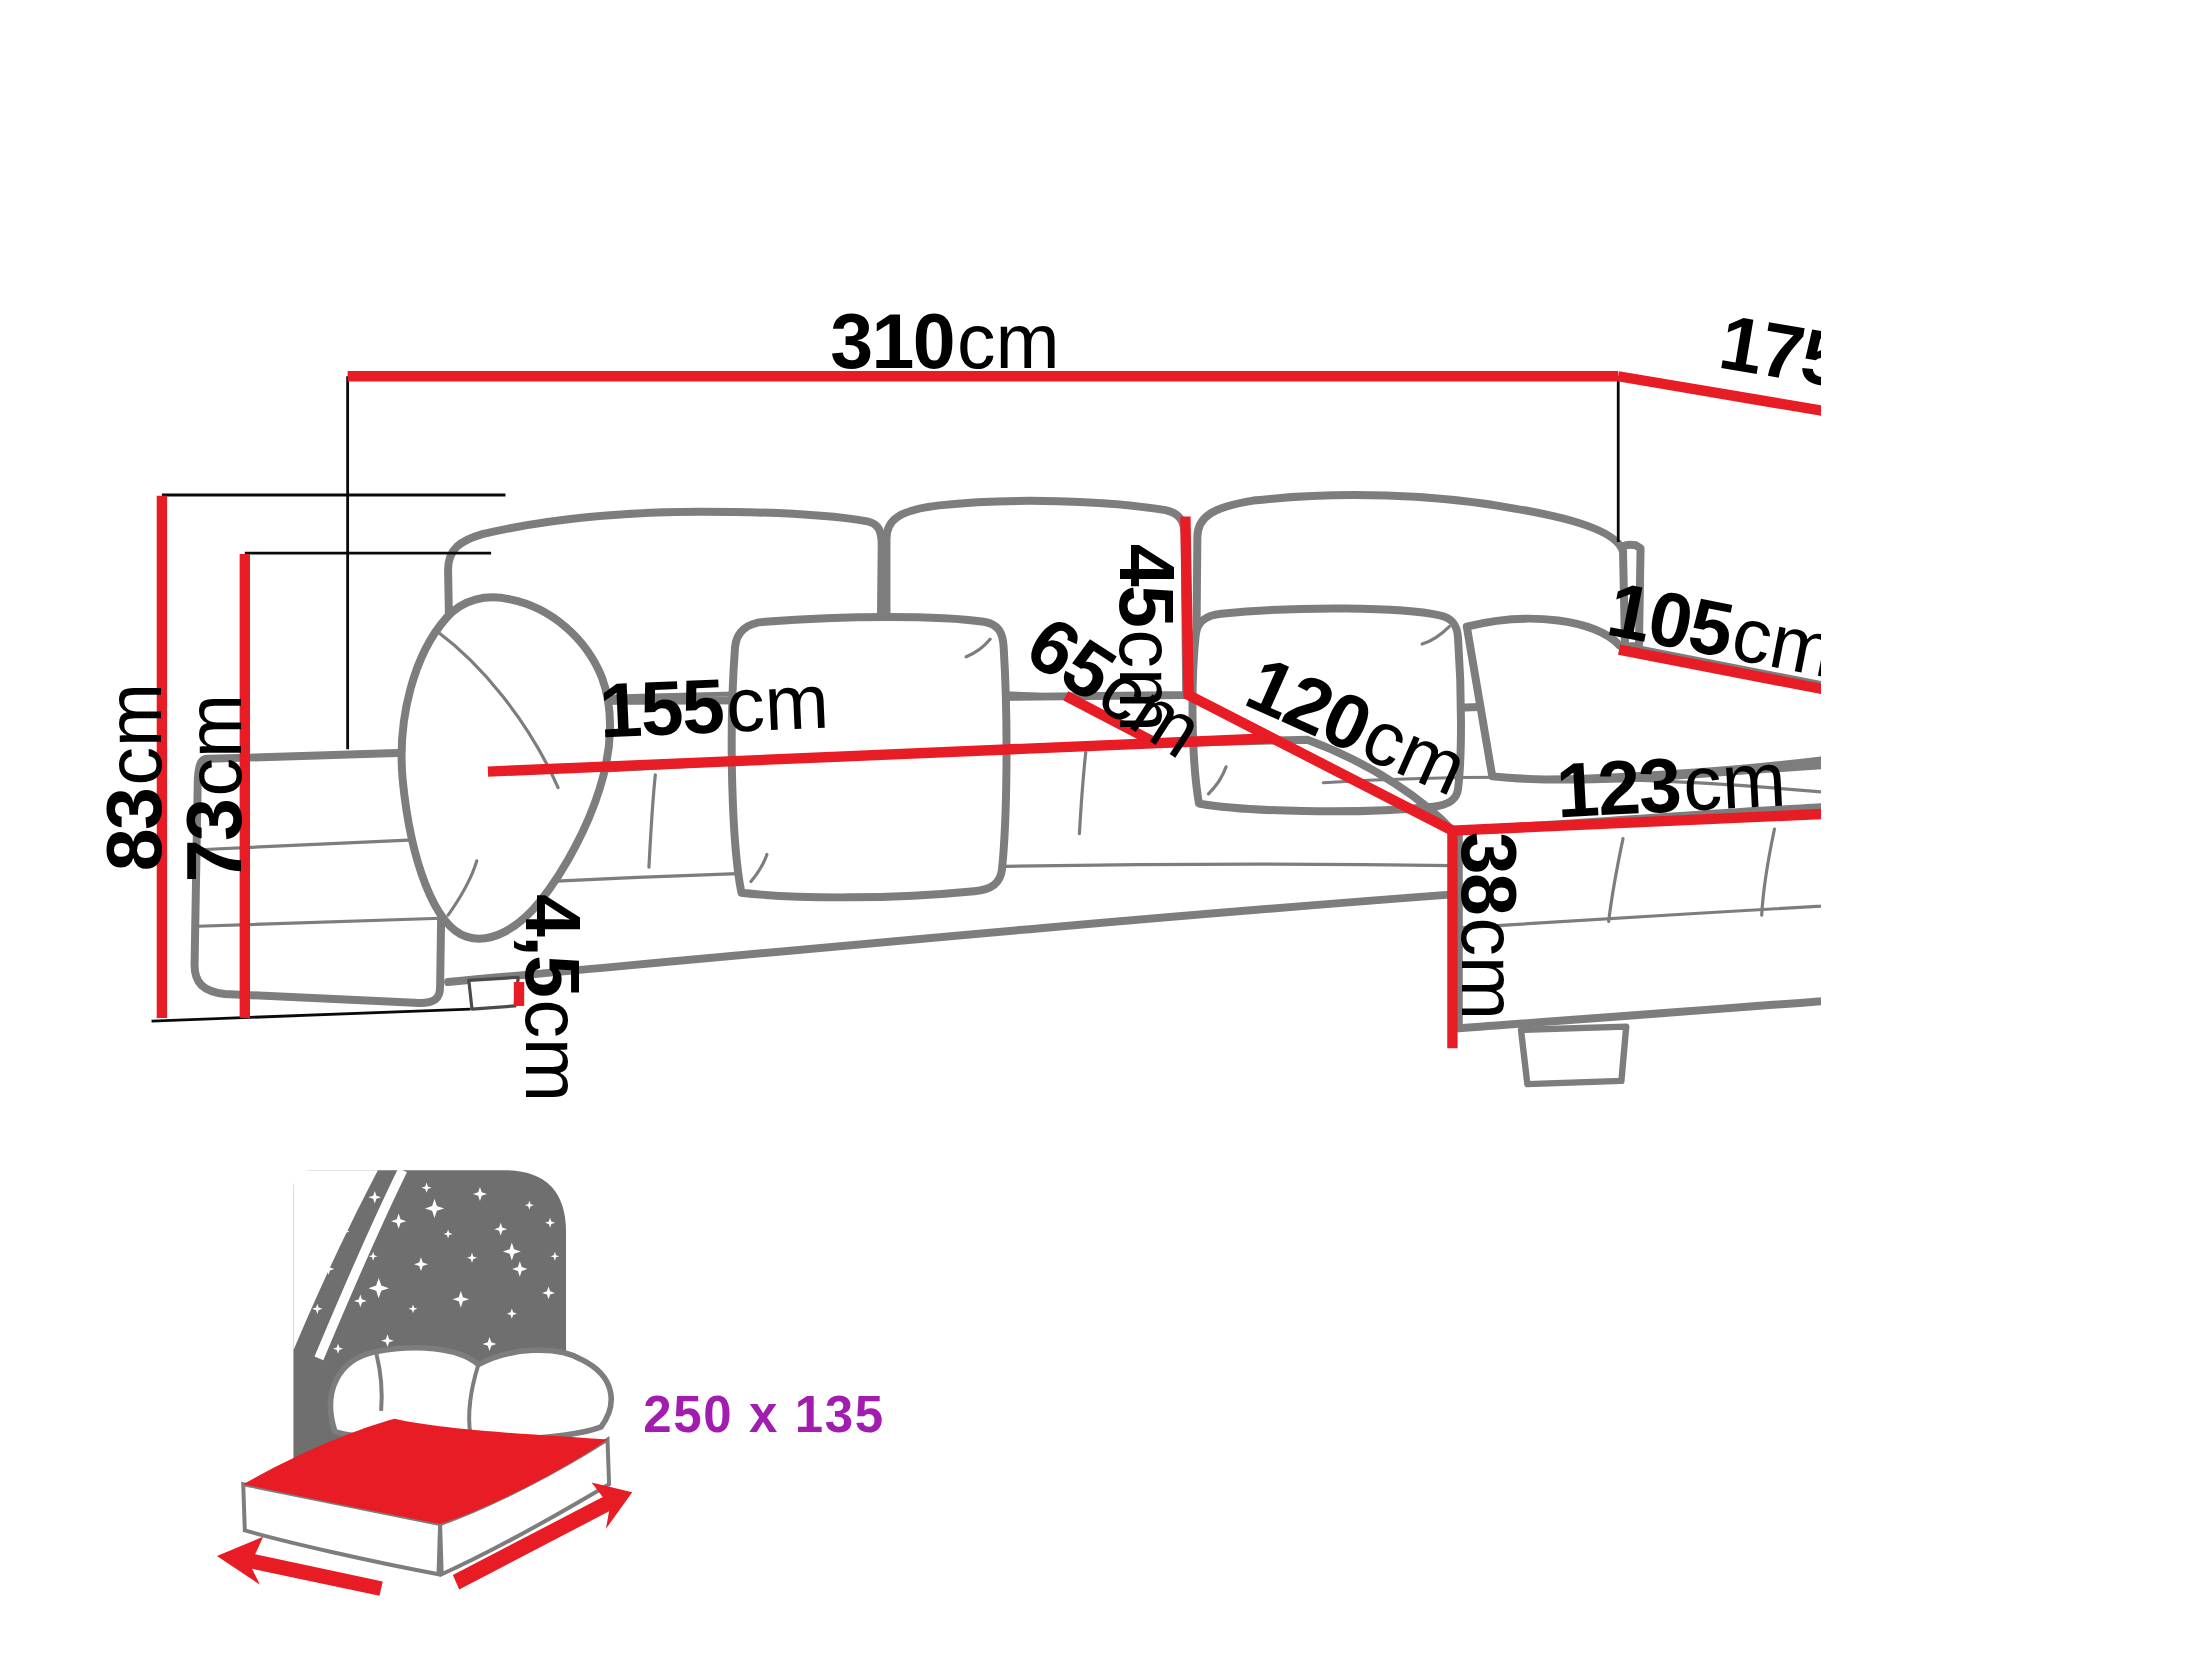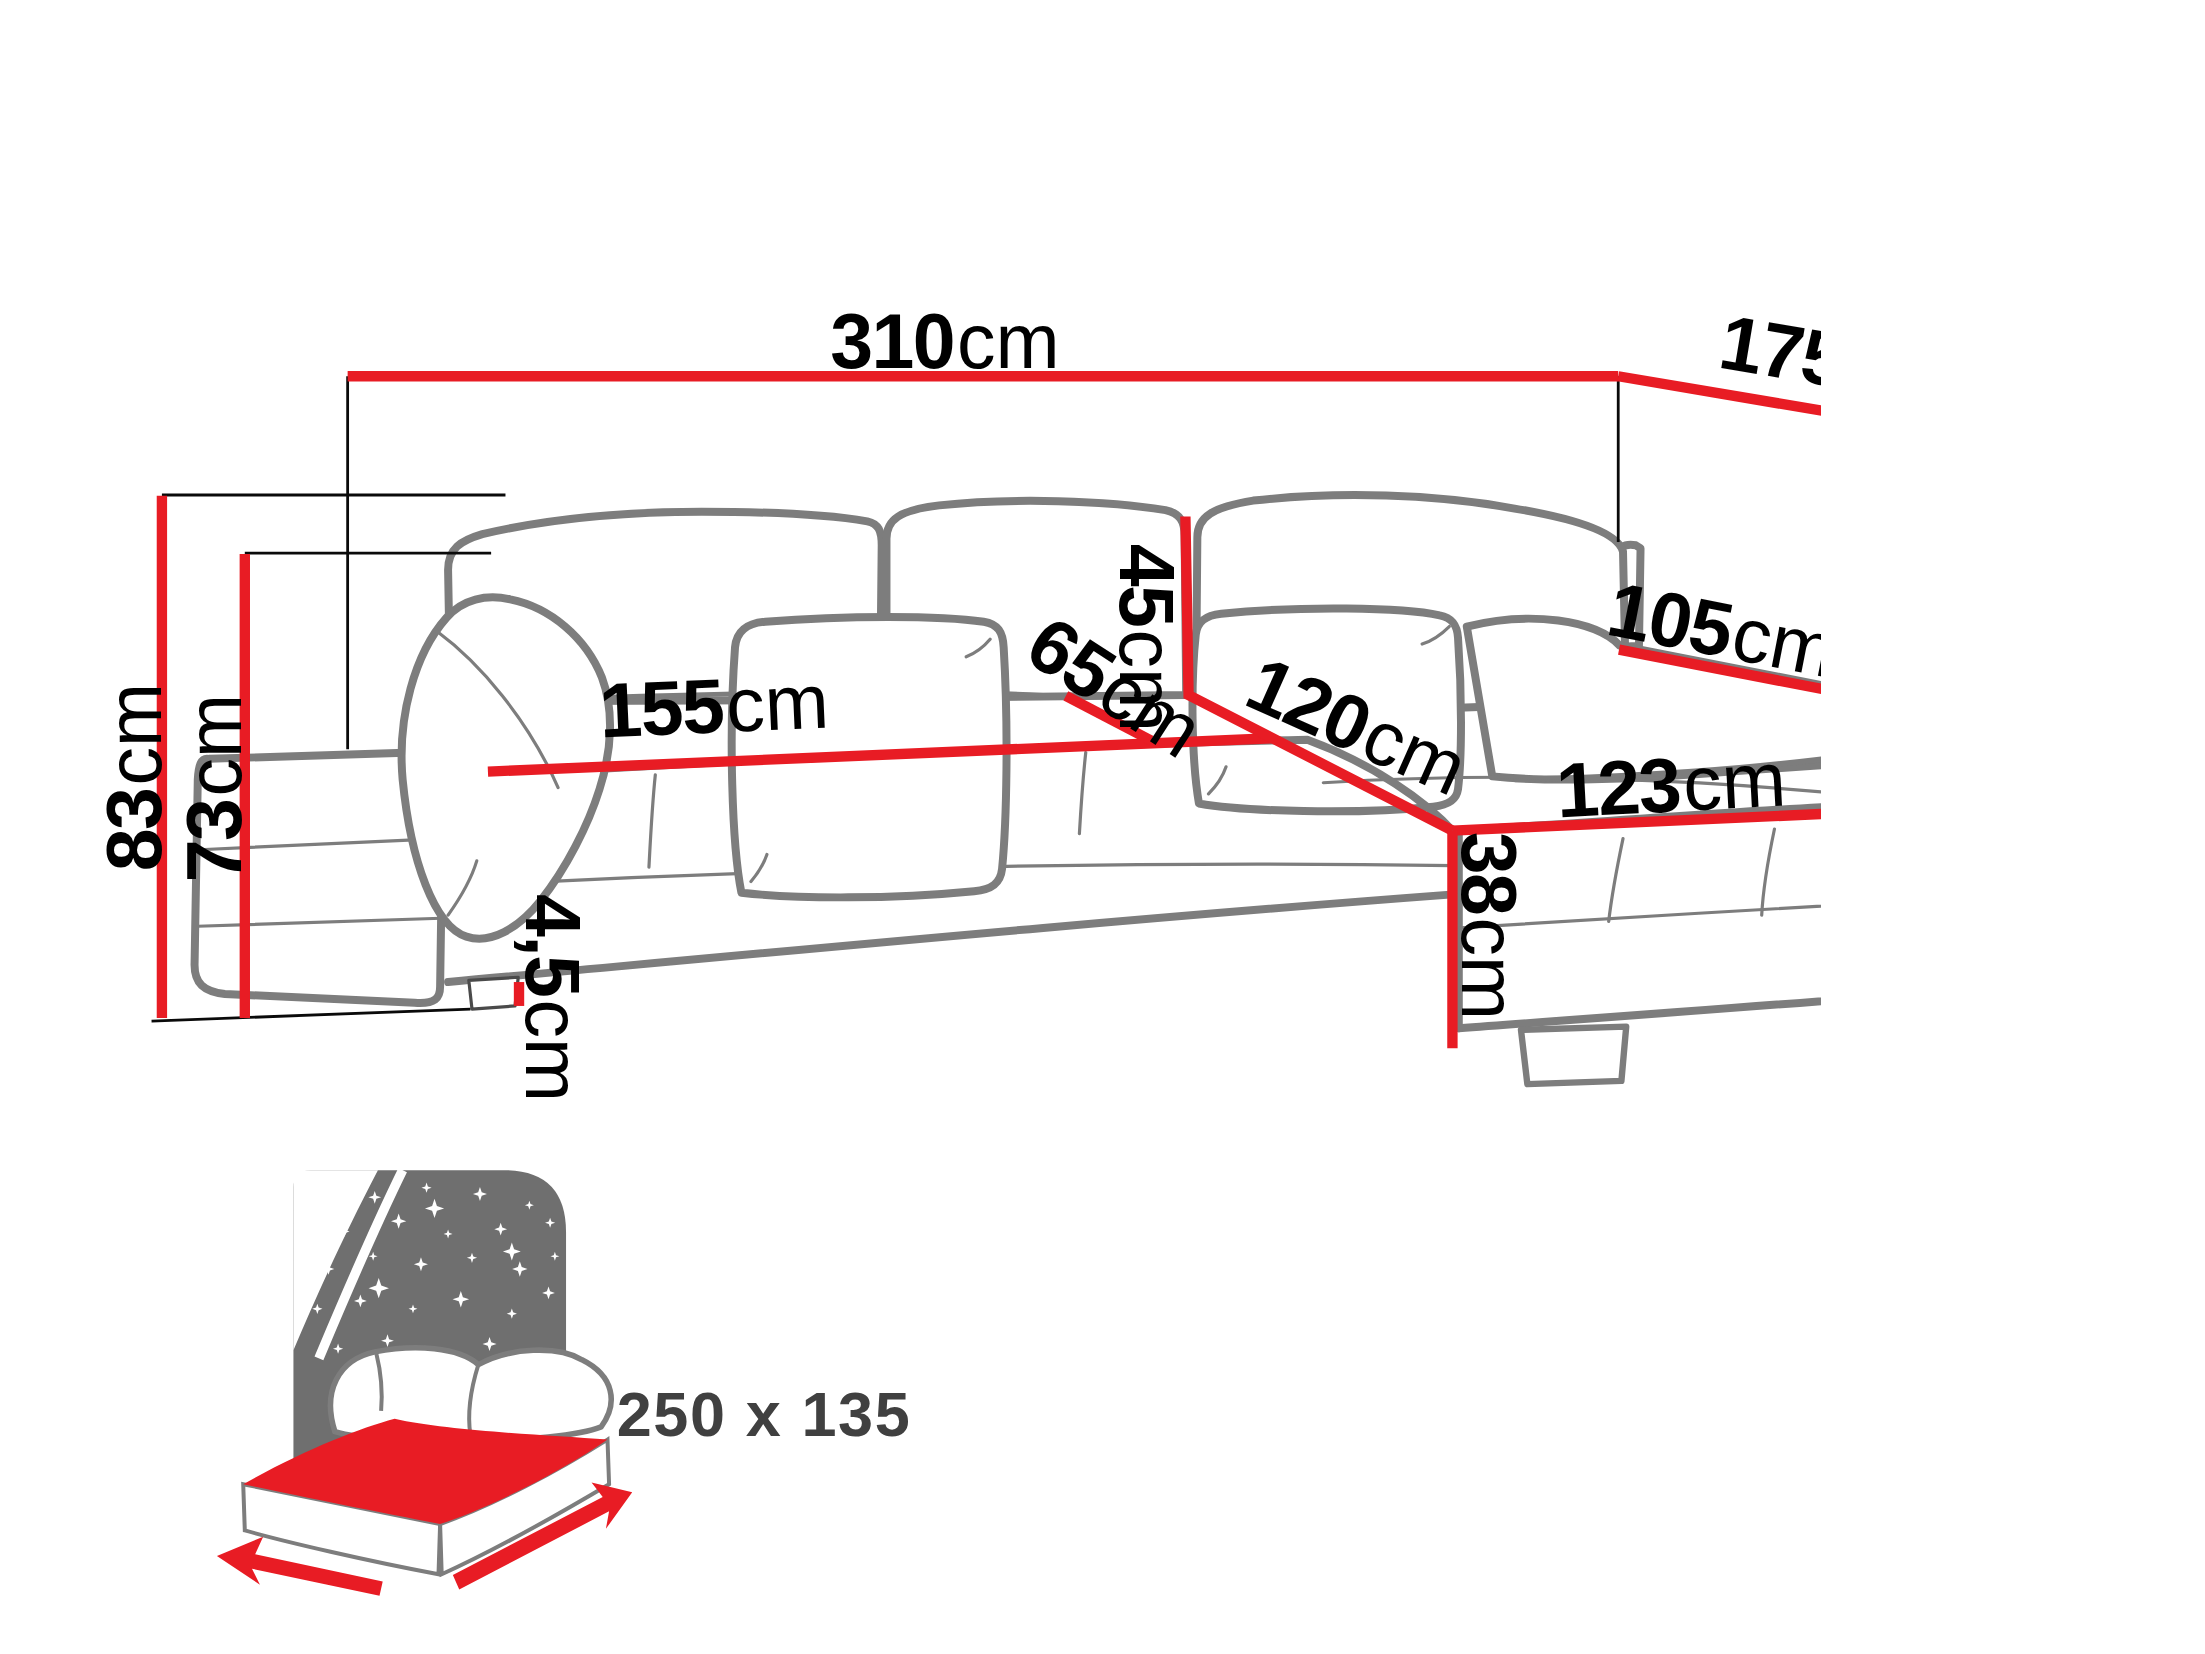--- a/index.html
+++ b/index.html
@@ -3,21 +3,21 @@
 <meta charset="utf-8">
 <style>
   html,body{margin:0;padding:0;background:#ffffff;}
   #stage{position:relative;width:1821px;height:1654px;background:#fff;overflow:hidden;
          font-family:"Liberation Sans",sans-serif;}
   #art{position:absolute;left:0;top:0;width:2205px;height:1654px;}
   .dim{position:absolute;white-space:nowrap;color:#000;font-size:77px;line-height:1;
        transform:translate(-50%,-50%) rotate(var(--rot,0deg));}
   .dim .v{font-weight:700;letter-spacing:-1.6px;}
   .dim .u{font-weight:400;margin-left:3.2px;}
-  .sleep{position:absolute;white-space:nowrap;font-size:63px;font-weight:700;color:#404040;
+  .sleep{position:absolute;white-space:nowrap;font-size:51px;font-weight:700;color:#a21caf;
          transform:translate(-50%,-50%);letter-spacing:1.6px;}
 </style>
 </head>
 <body>
 
 <div id="stage">
 
 <svg id="art" viewBox="0 0 2766 2075">
 
   <g fill="#ffffff" stroke="#7d7d7d" stroke-width="10" stroke-linejoin="round" stroke-linecap="round">

